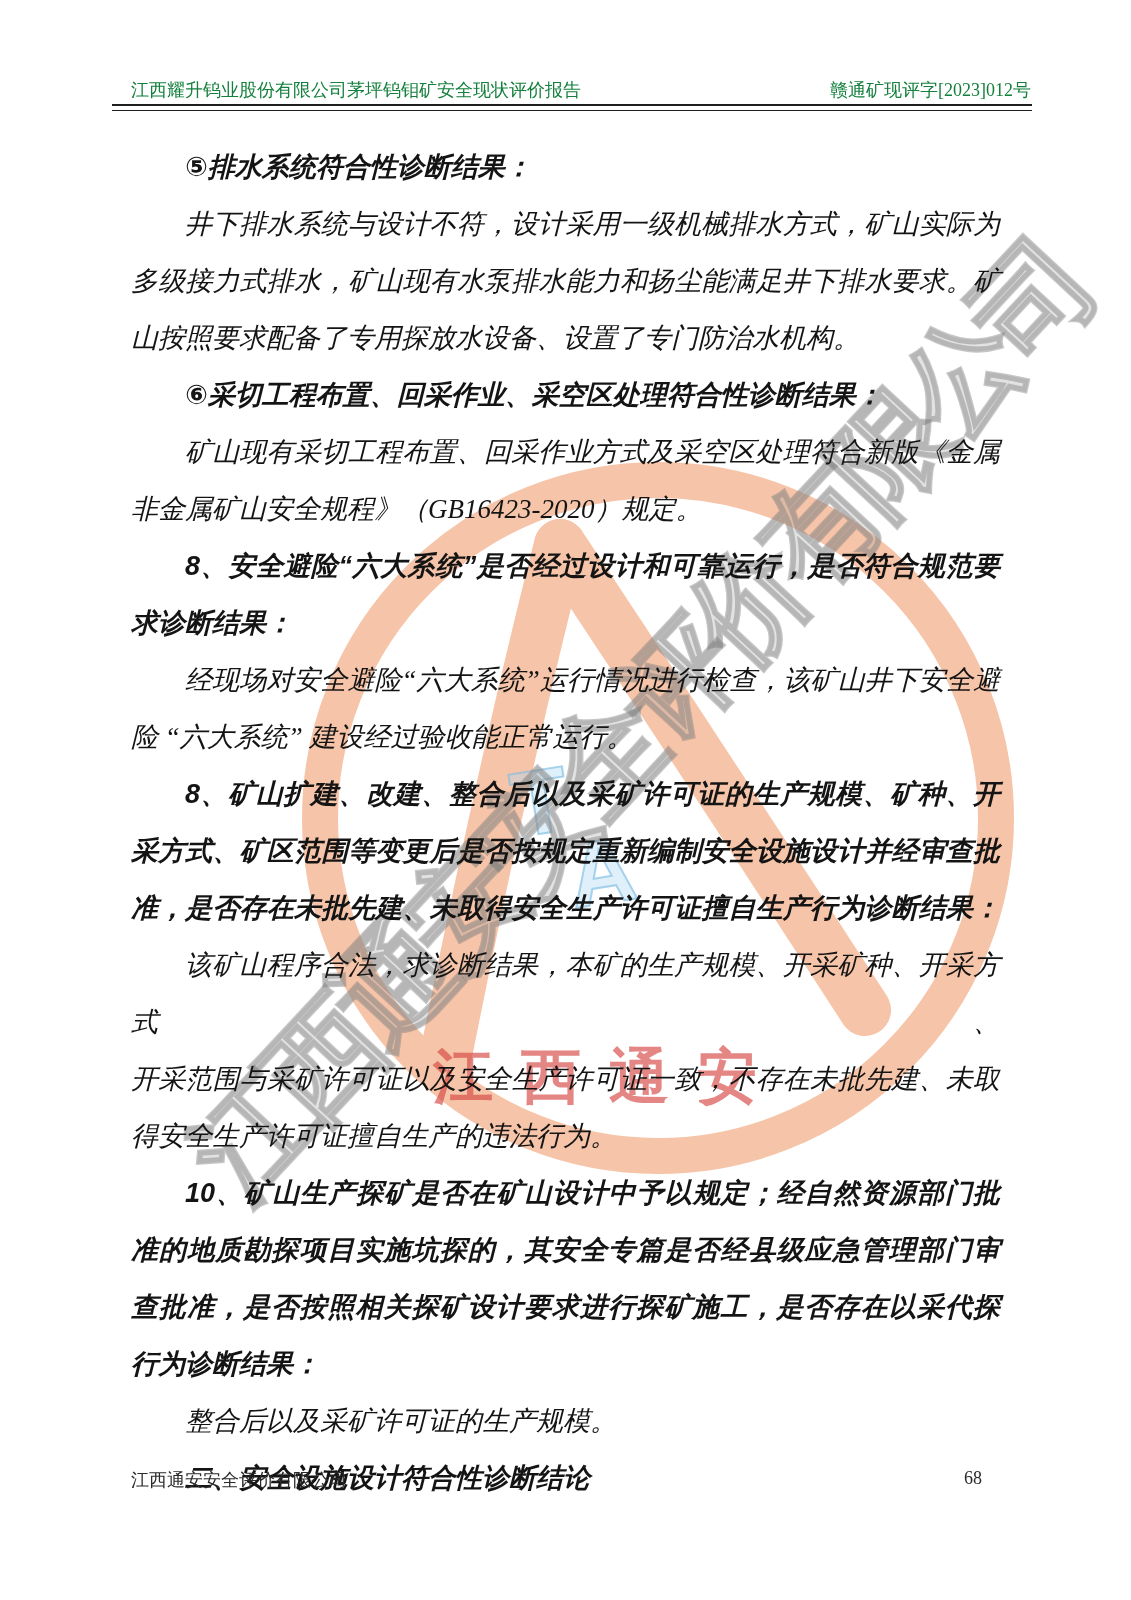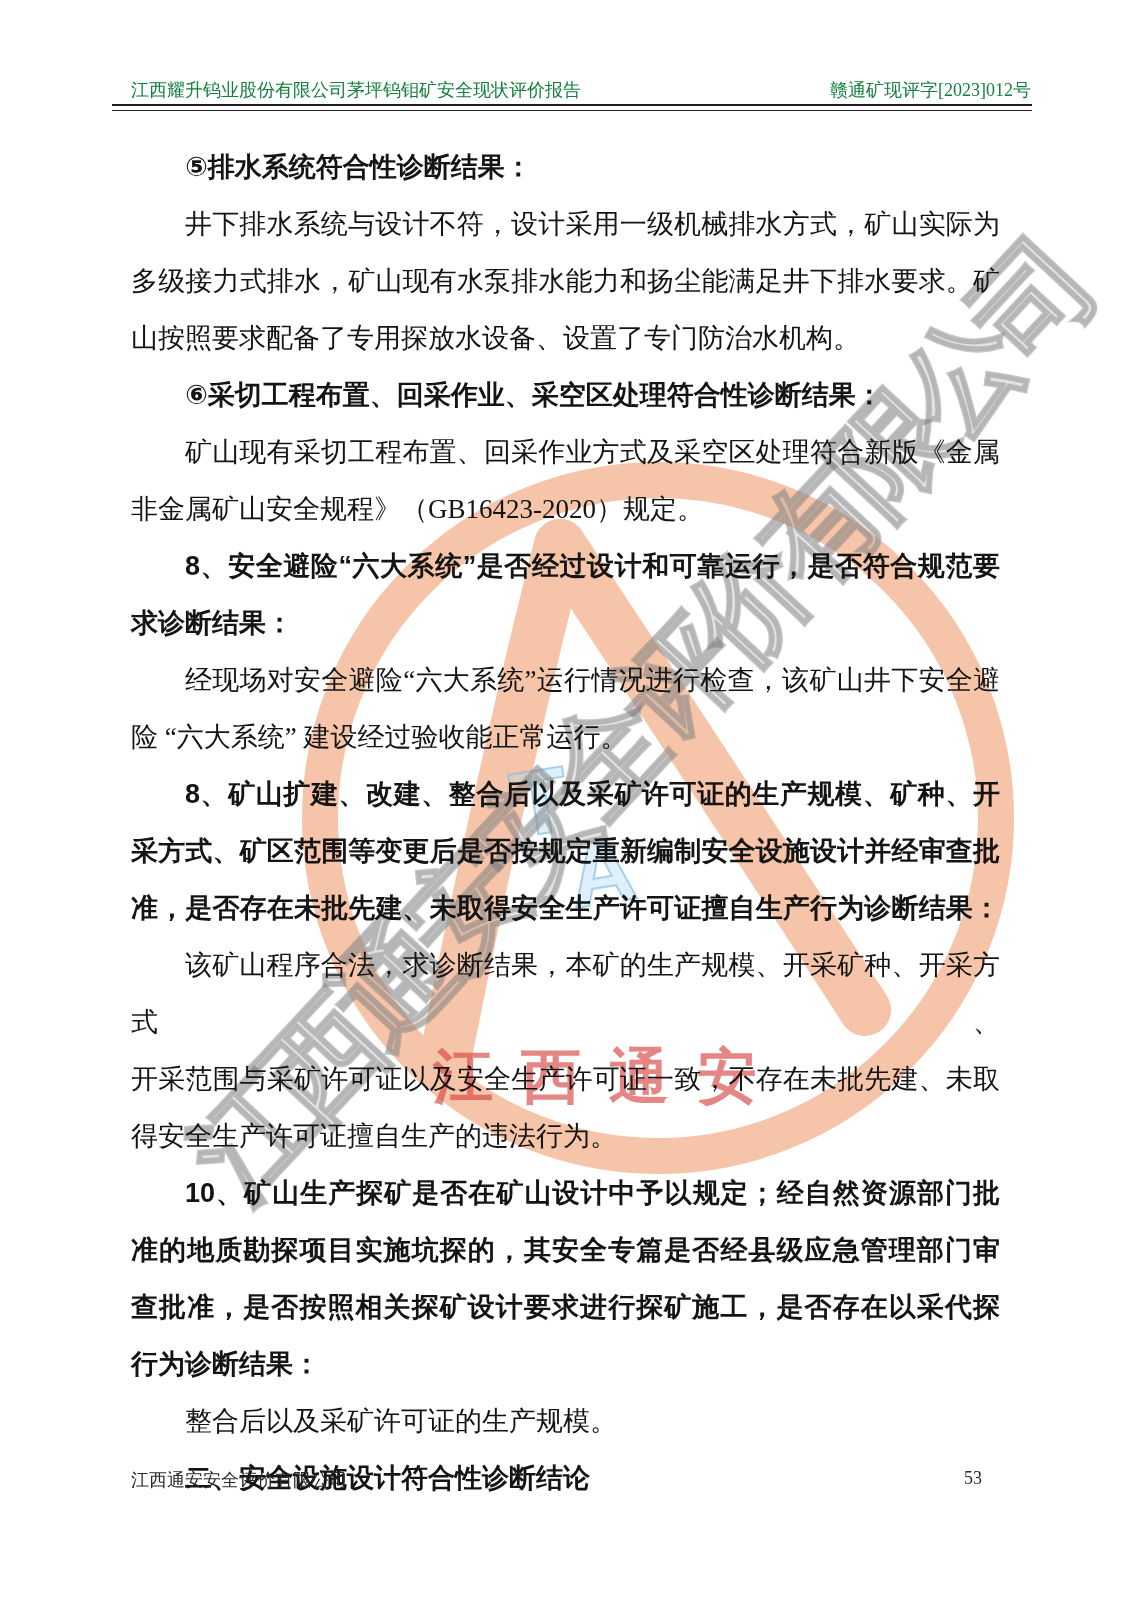--- a/index.html
+++ b/index.html
@@ -24,21 +24,21 @@
 
   
   .hdr{position:absolute;z-index:2;top:78px;left:131px;width:900px;
        display:flex;justify-content:space-between;align-items:flex-end;
        font-size:18px;color:#15803d;}
   .hdr-rule{position:absolute;z-index:2;top:104px;left:112px;width:920px;height:4px;
             border-top:2.5px solid #1f1f1f;border-bottom:1px solid #1f1f1f;}
 
   
   .content{position:absolute;z-index:2;top:139px;left:131px;width:869px;
-           font-size:27px;line-height:57px;color:#141414;}
+           font-size:27px;line-height:57px;color:#141414;font-style:italic;}
   .ln{text-align:left;}
   .ln.j{text-align:justify;text-align-last:justify;text-justify:inter-character;}
   .ln.i{text-indent:54px;}
   .ln.b{font-weight:700;font-family:"Liberation Sans","DejaVu Sans",sans-serif;}
 
   
   .ftr{position:absolute;z-index:2;top:1468px;left:131px;width:869px;
        display:flex;justify-content:space-between;font-size:18px;color:#2a2a2a;}
   .ftr .pageno{margin-right:18px;}
 </style>
@@ -84,16 +84,16 @@
     <div class="ln b i j">10、矿山生产探矿是否在矿山设计中予以规定；经自然资源部门批</div>
     <div class="ln b j">准的地质勘探项目实施坑探的，其安全专篇是否经县级应急管理部门审</div>
     <div class="ln b j">查批准，是否按照相关探矿设计要求进行探矿施工，是否存在以采代探</div>
     <div class="ln b">行为诊断结果：</div>
     <div class="ln i">整合后以及采矿许可证的生产规模。</div>
     <div class="ln b i">二、安全设施设计符合性诊断结论</div>
   </div>
 
   <div class="ftr">
     <span>江西通安安全评价有限公司</span>
-    <span class="pageno">53</span>
+    <span class="pageno">68</span>
   </div>
 
 </div>
 
 </body></html>

